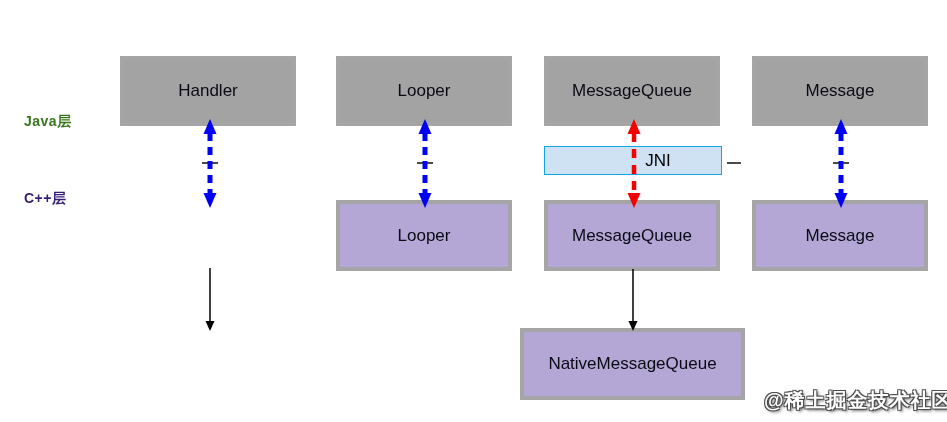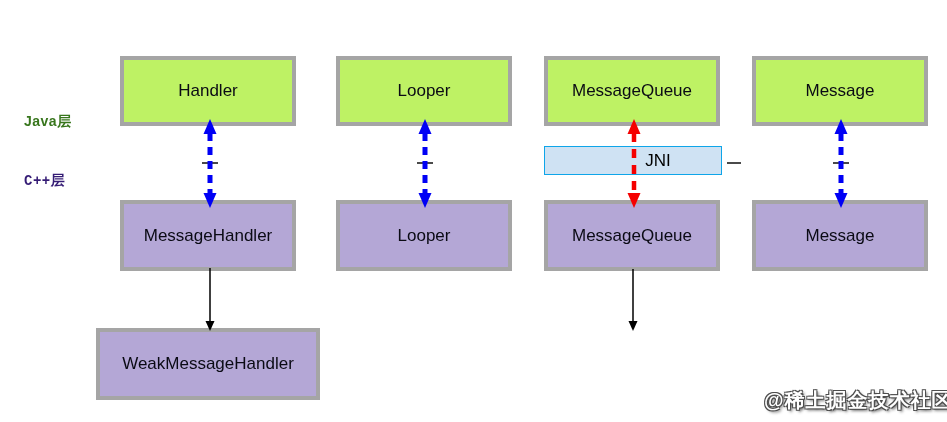--- a/index.html
+++ b/index.html
@@ -19,21 +19,21 @@
     box-sizing: border-box;
     border: 4px solid #a5a5a5;
     display: flex;
     align-items: center;
     justify-content: center;
     font-size: 17px;
     color: #0a0a14;
     text-align: center;
     white-space: nowrap;
   }
-  .green  { background: #bef264; }
+  .green  { background: #a3a3a3; }
   .purple { background: #b4a7d6; }
   .jni-bar {
     position: absolute;
     box-sizing: border-box;
     left: 544px; top: 146px; width: 178px; height: 29px;
     background: #cfe2f3;
     border: 1px solid #0ea5e9;
     display: flex;
     align-items: center;
     justify-content: center;
@@ -41,21 +41,21 @@
     color: #000;
   }
   .jni-bar span { margin-left: 50px; }
   .layer-label {
     position: absolute;
     font-size: 14px;
     font-weight: bold;
     letter-spacing: 0.5px;
   }
   .layer-java { left: 24px; top: 113px; color: #38761d; }
-  .layer-cpp  { left: 24px; top: 172px; color: #351c75; font-family: Liberation Mono, monospace; }
+  .layer-cpp  { left: 24px; top: 190px; color: #351c75; }
   .watermark {
     position: absolute;
     left: 764px; top: 387px;
     font-size: 20px;
     font-weight: bold;
     color: #ffffff;
     letter-spacing: 1px;
     text-shadow:
       -1px -1px 0 #4d4d4d, 1px -1px 0 #4d4d4d,
       -1px  1px 0 #4d4d4d, 1px  1px 0 #4d4d4d,
@@ -86,35 +86,32 @@
     <span>MessageQueue</span>
   </div>
   <div class="box green" style="left:752px; top:56px; width:176px; height:70px;">
     <span>Message</span>
   </div>
 
   <div class="jni-bar">
     <span>JNI</span>
   </div>
 
-  <div class="box purple" style="left:120px; top:200px; width:176px; height:71px;">
-    <span>MessageHandler</span>
-  </div>
   <div class="box purple" style="left:336px; top:200px; width:176px; height:71px;">
     <span>Looper</span>
   </div>
   <div class="box purple" style="left:544px; top:200px; width:176px; height:71px;">
     <span>MessageQueue</span>
   </div>
   <div class="box purple" style="left:752px; top:200px; width:176px; height:71px;">
     <span>Message</span>
   </div>
 
-  <div class="box purple" style="left:96px; top:328px; width:224px; height:72px;">
-    <span>WeakMessageHandler</span>
+  <div class="box purple" style="left:520px; top:328px; width:225px; height:72px;">
+    <span>NativeMessageQueue</span>
   </div>
 
   <svg class="overlay" width="947" height="422" viewBox="0 0 947 422">
 
     <g stroke="#4a4a4a" stroke-width="2">
       <line x1="202" y1="163" x2="218" y2="163"></line>
       <line x1="417" y1="163" x2="433" y2="163"></line>
       <line x1="727" y1="163" x2="741" y2="163"></line>
       <line x1="833" y1="163" x2="849" y2="163"></line>
     </g>

